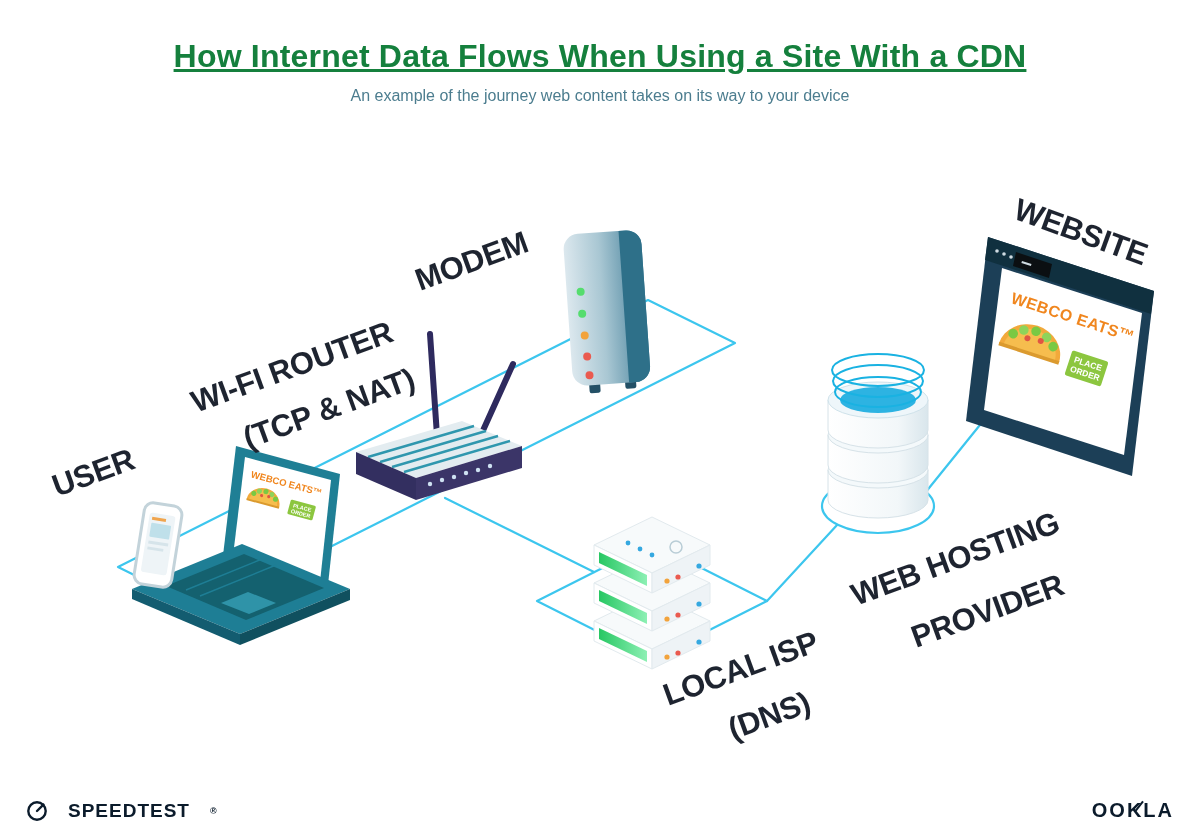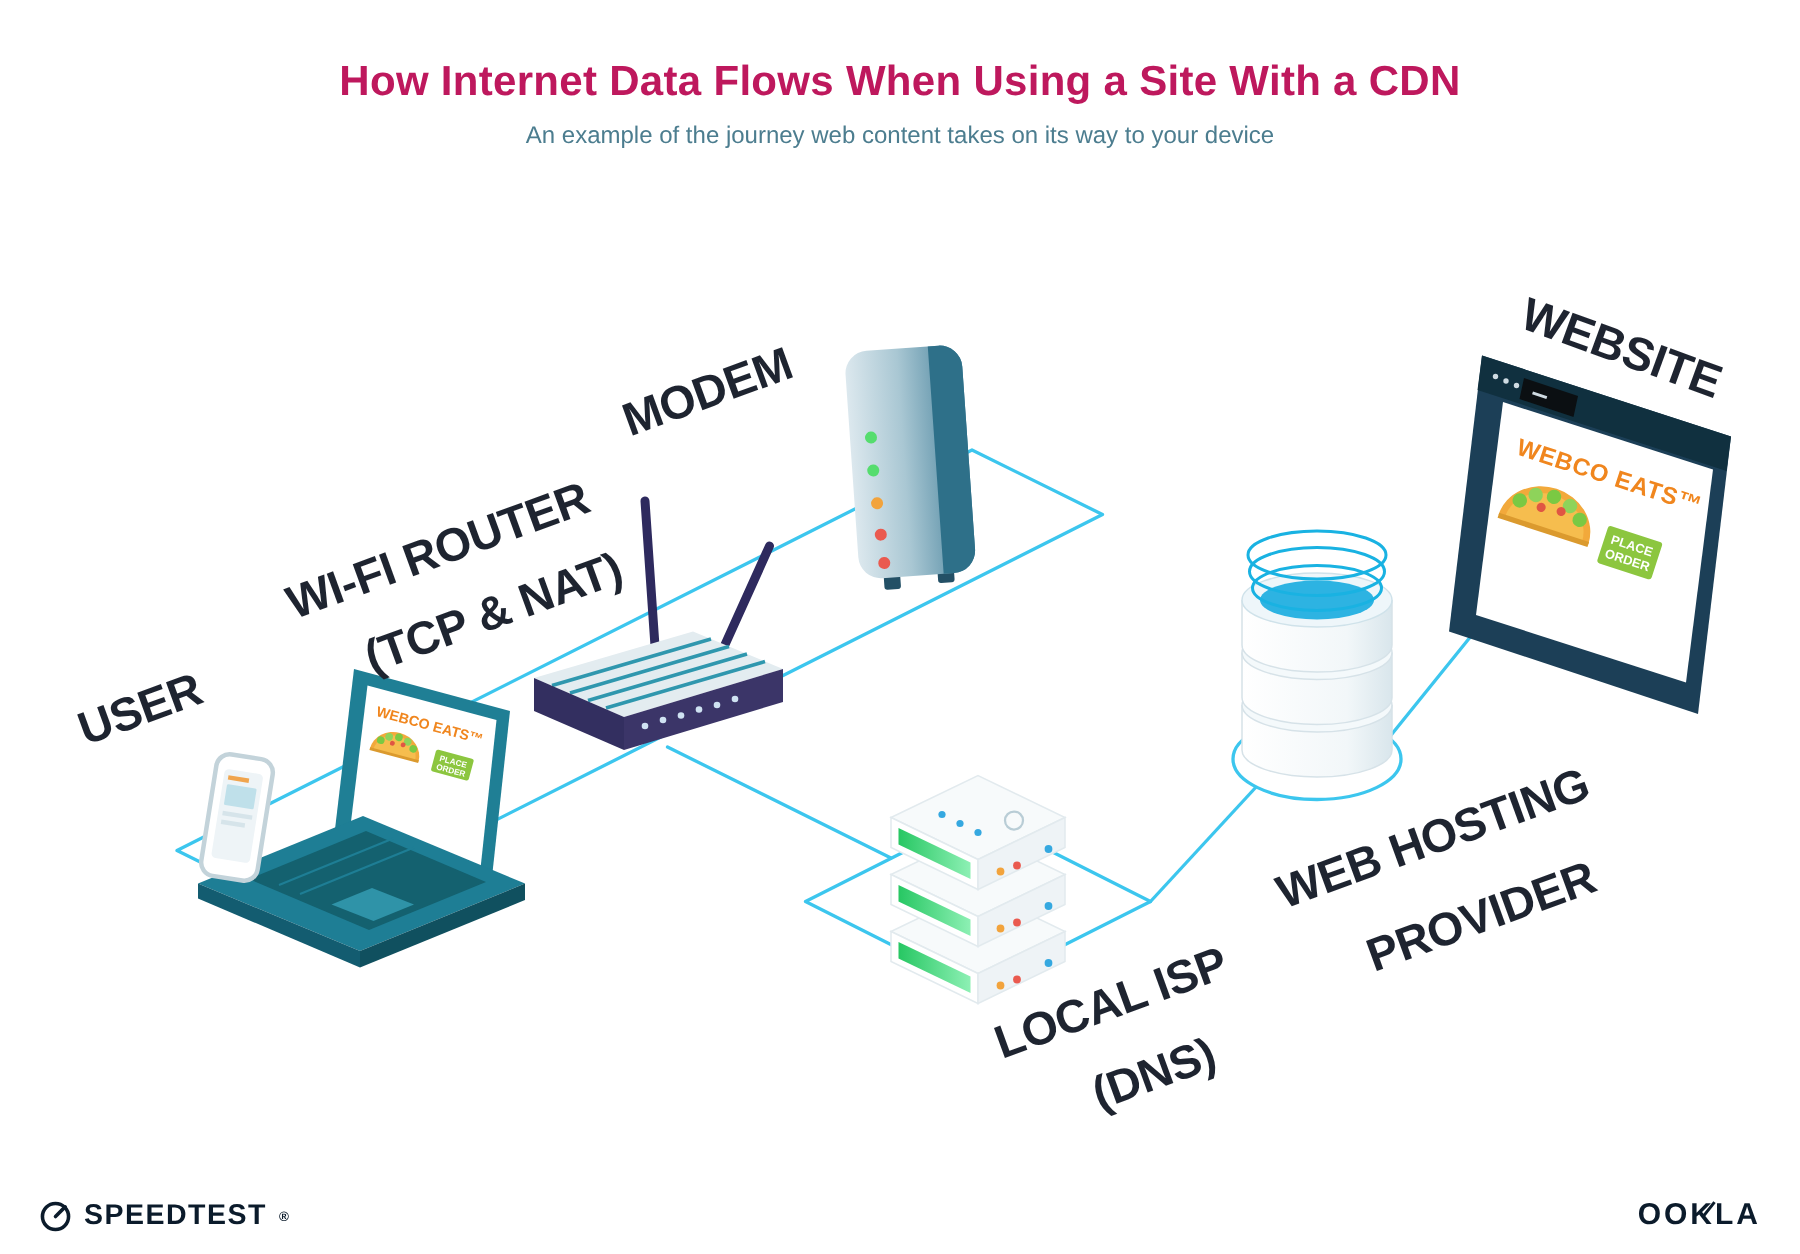--- a/index.html
+++ b/index.html
@@ -1,30 +1,30 @@
 <!DOCTYPE html>
 <html><head>
 <meta charset="utf-8">
 <style>
   * { margin:0; padding:0; box-sizing:border-box; }
   html,body { width:1200px; height:836px; }
   body { font-family:"Liberation Sans", sans-serif; background:#ffffff; }
   .canvas { position:relative; width:1200px; height:836px; background:#ffffff; overflow:hidden; }
 
   header.titles { position:absolute; top:38px; left:0; width:100%; text-align:center; }
-  h1.title { font-size:28px; font-weight:700; color:#be185d; letter-spacing:0.2px; }
+  h1.title { font-size:32px; font-weight:700; color:#15803d; letter-spacing:0.2px;text-decoration:underline; }
   h2.subtitle { font-size:16px; font-weight:400; color:#4c7d8f; margin-top:12px; }
 
   svg.diagram { position:absolute; inset:0; width:1200px; height:836px; }
   svg text { font-family:"Liberation Sans", sans-serif; }
   .node-label { font-weight:700; font-size:31px; fill:#1e2430; letter-spacing:-0.3px; }
 
   footer.brandbar { position:absolute; left:0; right:0; bottom:14px; padding:0 26px;
           display:flex; justify-content:space-between; align-items:center; }
-  .speedtest { display:flex; align-items:flex-end; gap:8px; color:#0b1b2b;
+  .speedtest { display:flex; align-items:flex-end; gap:20px; color:#0b1b2b;
           font-weight:700; font-size:19px; letter-spacing:1px; }
   .speedtest .reg { font-size:9px; vertical-align:top; position:relative; top:-6px; letter-spacing:0; }
   .ookla { position:relative; color:#0b1b2b; font-weight:700; font-size:20px; letter-spacing:2px; }
   .ookla .needle { position:absolute; left:56%; top:1px; width:2px; height:13px;
           background:#0b1b2b; transform:rotate(38deg); }
 </style>
 </head>
 <body>
 
 <div class="canvas">

